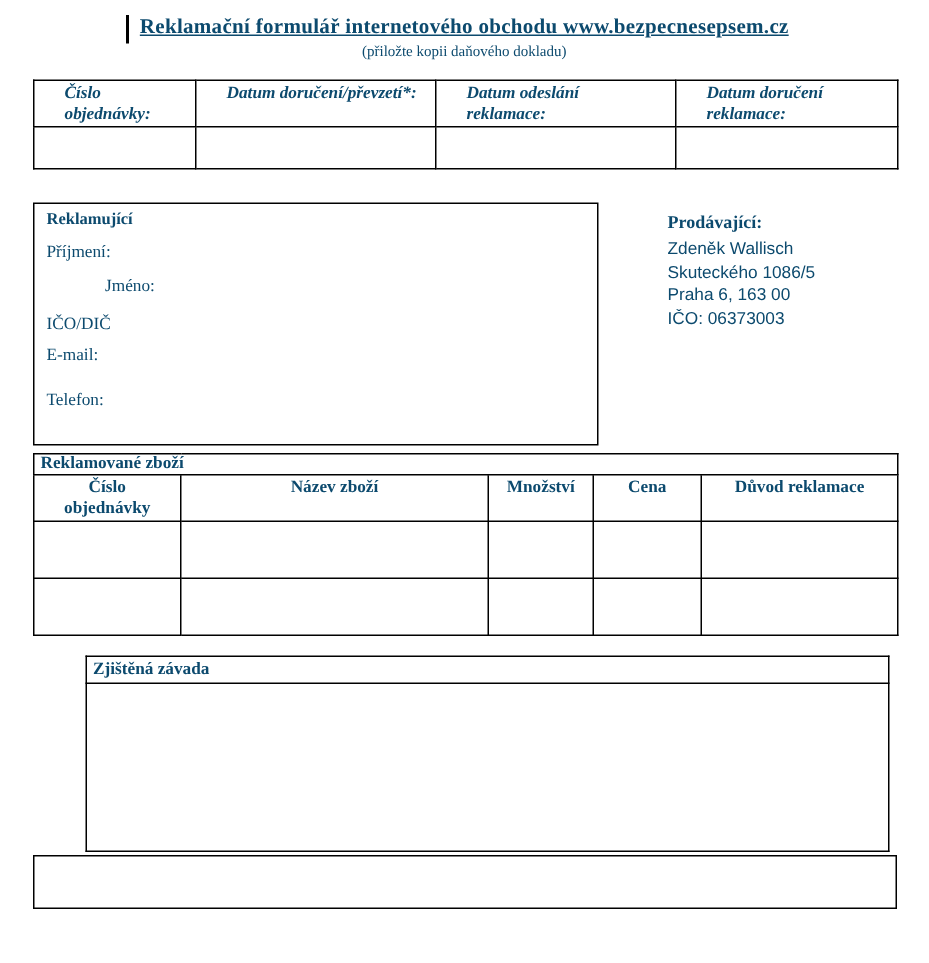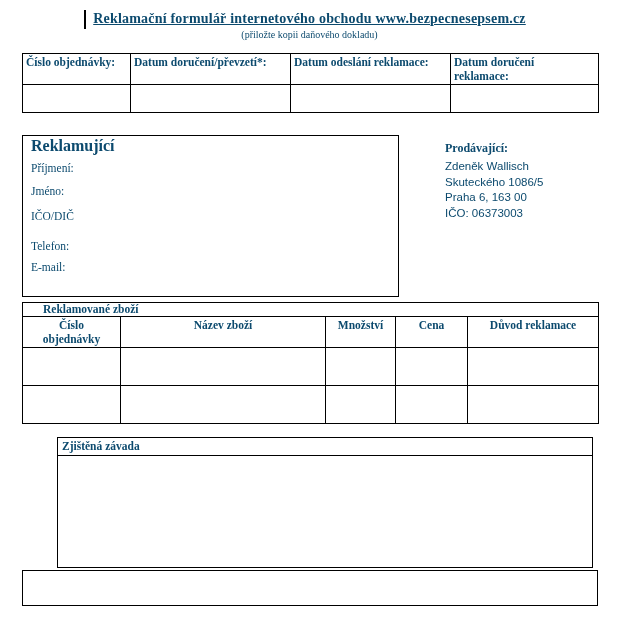--- a/index.html
+++ b/index.html
@@ -18,47 +18,47 @@
   .subtitle { position:absolute; left:0; right:0; top:29px; text-align:center; font-size:10px; }
 
   
   table { position:absolute; border-collapse:collapse; table-layout:fixed; }
   td { border:1px solid #000; box-sizing:border-box; }
 
   
   .t1 { left:22px; top:53px; width:576px; }
   .t1 .h {
     font-weight:bold; font-size:11.5px; line-height:14px;
-    vertical-align:top; padding:1px 12px 1px 3px; height:29px;
+    vertical-align:top; padding:1px 12px 1px 20px; height:29px;font-style:italic;
   }
   .t1 .field { height:28px; }
 
   
   .claimant-box {
     position:absolute; left:22px; top:135px; width:377px; height:162px;
     border:1px solid #000; box-sizing:border-box; padding:2px 8px 0 8px;
     font-size:11.5px;
   }
-  .claimant-box .sec-title { font-weight:bold; font-size:16px; line-height:16px; }
+  .claimant-box .sec-title { font-weight:bold; font-size:11px; line-height:16px; }
   .c-row { display:flex; line-height:15px; }
   .c-field { flex:1; }
-  .mt7{margin-top:7px;} .mt8{margin-top:8px;} .mt10{margin-top:10px;}
+  .mt7{margin-top:7px;} .mt8{margin-top:8px;margin-left:39px;} .mt10{margin-top:10px;}
   .mt15{margin-top:15px;} .mt6{margin-top:6px;}
 
   
   .seller { position:absolute; left:445px; top:141px; }
   .seller-title { font-weight:bold; font-size:12px; line-height:15px; margin-bottom:3px; }
   .seller-line {
     font-family:"Liberation Sans","DejaVu Sans",sans-serif;
     font-size:11.5px; line-height:15.5px;
   }
 
   
   .t2 { left:22px; top:302px; width:576px; }
-  .t2 .title-cell { font-weight:bold; font-size:11.5px; line-height:13px; padding:0 20px; height:14px; }
+  .t2 .title-cell { font-weight:bold; font-size:11.5px; line-height:13px; padding:0 4px; height:14px; }
   .t2 .hc {
     font-weight:bold; font-size:11.5px; line-height:14px; text-align:center;
     vertical-align:top; padding:1px 6px; height:31px;
   }
   .t2 .field { height:38px; }
 
   
   .t3 { left:22px; top:437px; width:536px;margin-left:35px; }
   .hd { font-weight:bold; font-size:11.5px; line-height:15px; padding:1px 4px; height:17px; }
   .t3 .field { height:112px; }
@@ -106,26 +106,26 @@
       <span class="c-field"></span>
     </div>
     <div class="c-row mt8">
       <span>Jméno:</span>
       <span class="c-field"></span>
     </div>
     <div class="c-row mt10">
       <span>IČO/DIČ</span>
       <span class="c-field"></span>
     </div>
+    <div class="c-row mt6">
+      <span>E-mail:</span>
+      <span class="c-field"></span>
+    </div>
     <div class="c-row mt15">
       <span>Telefon:</span>
-      <span class="c-field"></span>
-    </div>
-    <div class="c-row mt6">
-      <span>E-mail:</span>
       <span class="c-field"></span>
     </div>
   </div>
 
   <div class="seller">
     <div class="seller-title">Prodávající:</div>
     <div class="seller-line">Zdeněk Wallisch</div>
     <div class="seller-line">Skuteckého 1086/5</div>
     <div class="seller-line">Praha 6, 163 00</div>
     <div class="seller-line">IČO: 06373003</div>

